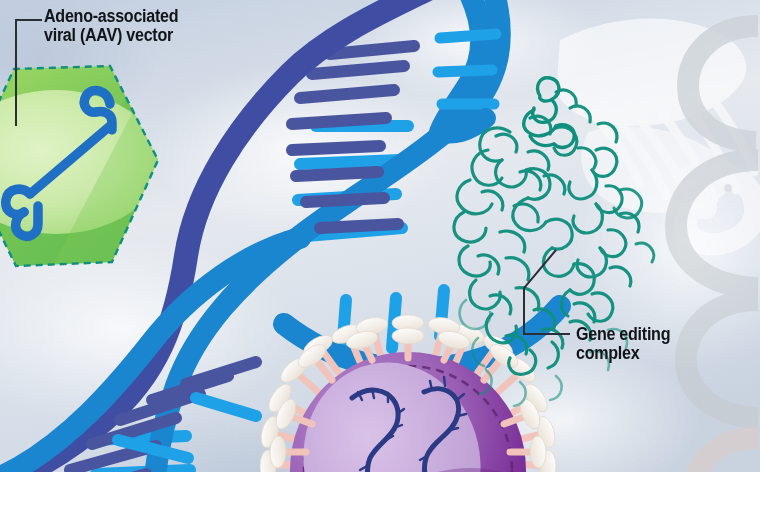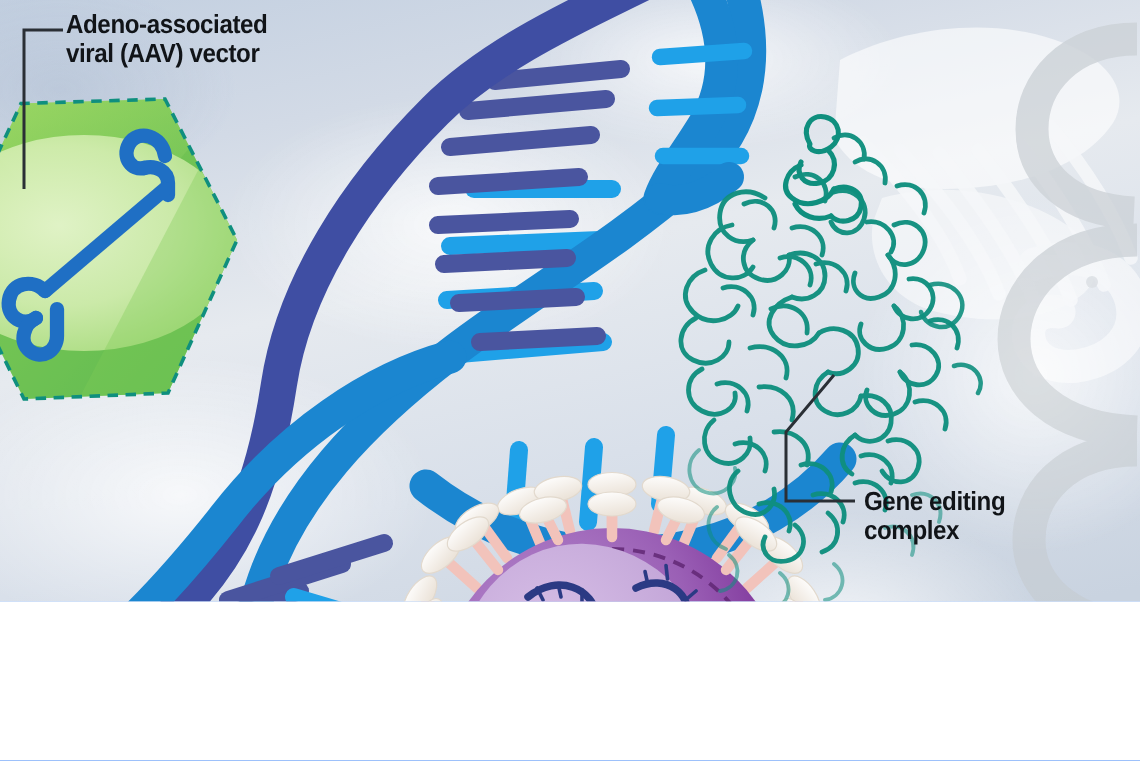--- a/index.html
+++ b/index.html
@@ -1,22 +1,22 @@
 <!DOCTYPE html>
 <html><head>
 <meta charset="utf-8">
 <title>Gene Therapy Illustration</title>
 <style>
   html,body{margin:0;padding:0;background:#fff;}
   body{font-family:"Liberation Sans",sans-serif;}
   #stage{
     position:relative;
-    width:760px;height:401px;
+    width:760px;height:472px;
     overflow:hidden;
-    background:#3b82f6;
+    background:#ec4899;
   }
   #stage svg{display:block;}
   .label-text{
     position:absolute;
     font-family:"Liberation Sans",sans-serif;
     font-weight:bold;
     font-size:17.5px;
     line-height:19px;
     letter-spacing:-0.3px;
     color:#111418;

